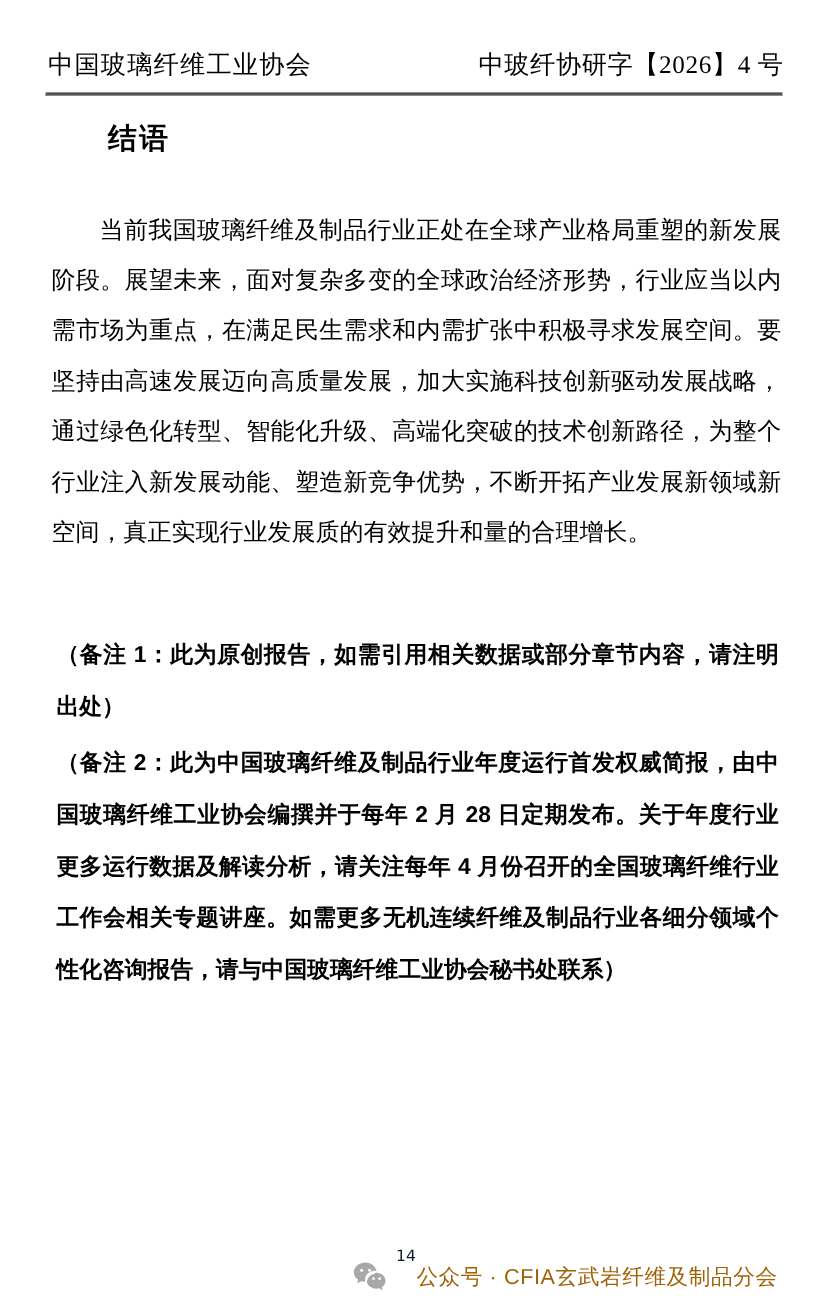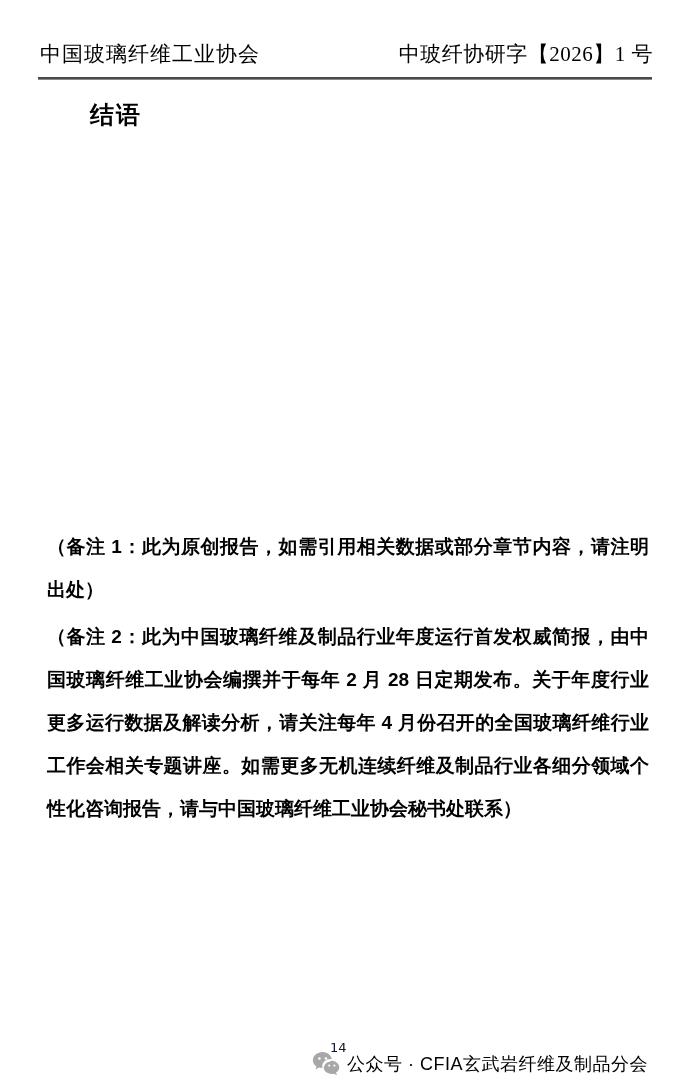--- a/index.html
+++ b/index.html
@@ -63,45 +63,46 @@
   .notes p { margin: 4px; }
   .page-number {
     position: absolute;
     top: 1040px; left: 330px;
     font-family: "DejaVu Sans", sans-serif;
     font-size: 13px;
     color: #0f172a;
   }
   .watermark {
     position: absolute;
-    top: 1051px; left: 312px;
+    top: 1051px; left: 294px;
     display: flex;
     align-items: center;
-    gap: 4px;
-    color: #000000;
+    gap: 22px;
+    color: #a16207;
     font-family: "Liberation Sans", sans-serif;
     font-size: 18px;
     letter-spacing: 0.5px;
   }
   .wechat-icon { display: block; }
 </style>
 </head>
 <body>
 
 <div class="page">
 
   <div class="header">
     <span class="header-left">中国玻璃纤维工业协会</span>
-    <span class="header-right">中玻纤协研字【2026】1 号</span>
+    <span class="header-right">中玻纤协研字【2026】4 号</span>
   </div>
 
   <div class="rule"></div>
 
   <div class="heading">结语</div>
 
+  <div class="body-text">当前我国玻璃纤维及制品行业正处在全球产业格局重塑的新发展阶段。展望未来，面对复杂多变的全球政治经济形势，行业应当以内需市场为重点，在满足民生需求和内需扩张中积极寻求发展空间。要坚持由高速发展迈向高质量发展，加大实施科技创新驱动发展战略，通过绿色化转型、智能化升级、高端化突破的技术创新路径，为整个行业注入新发展动能、塑造新竞争优势，不断开拓产业发展新领域新空间，真正实现行业发展质的有效提升和量的合理增长。</div>
 
   <div class="notes">
     <p>（备注 1：此为原创报告，如需引用相关数据或部分章节内容，请注明出处）</p>
     <p>（备注 2：此为中国玻璃纤维及制品行业年度运行首发权威简报，由中国玻璃纤维工业协会编撰并于每年 2 月 28 日定期发布。关于年度行业更多运行数据及解读分析，请关注每年 4 月份召开的全国玻璃纤维行业工作会相关专题讲座。如需更多无机连续纤维及制品行业各细分领域个性化咨询报告，请与中国玻璃纤维工业协会秘书处联系）</p>
   </div>
 
   <div class="page-number">14</div>
 
   <div class="watermark">
     <span>

